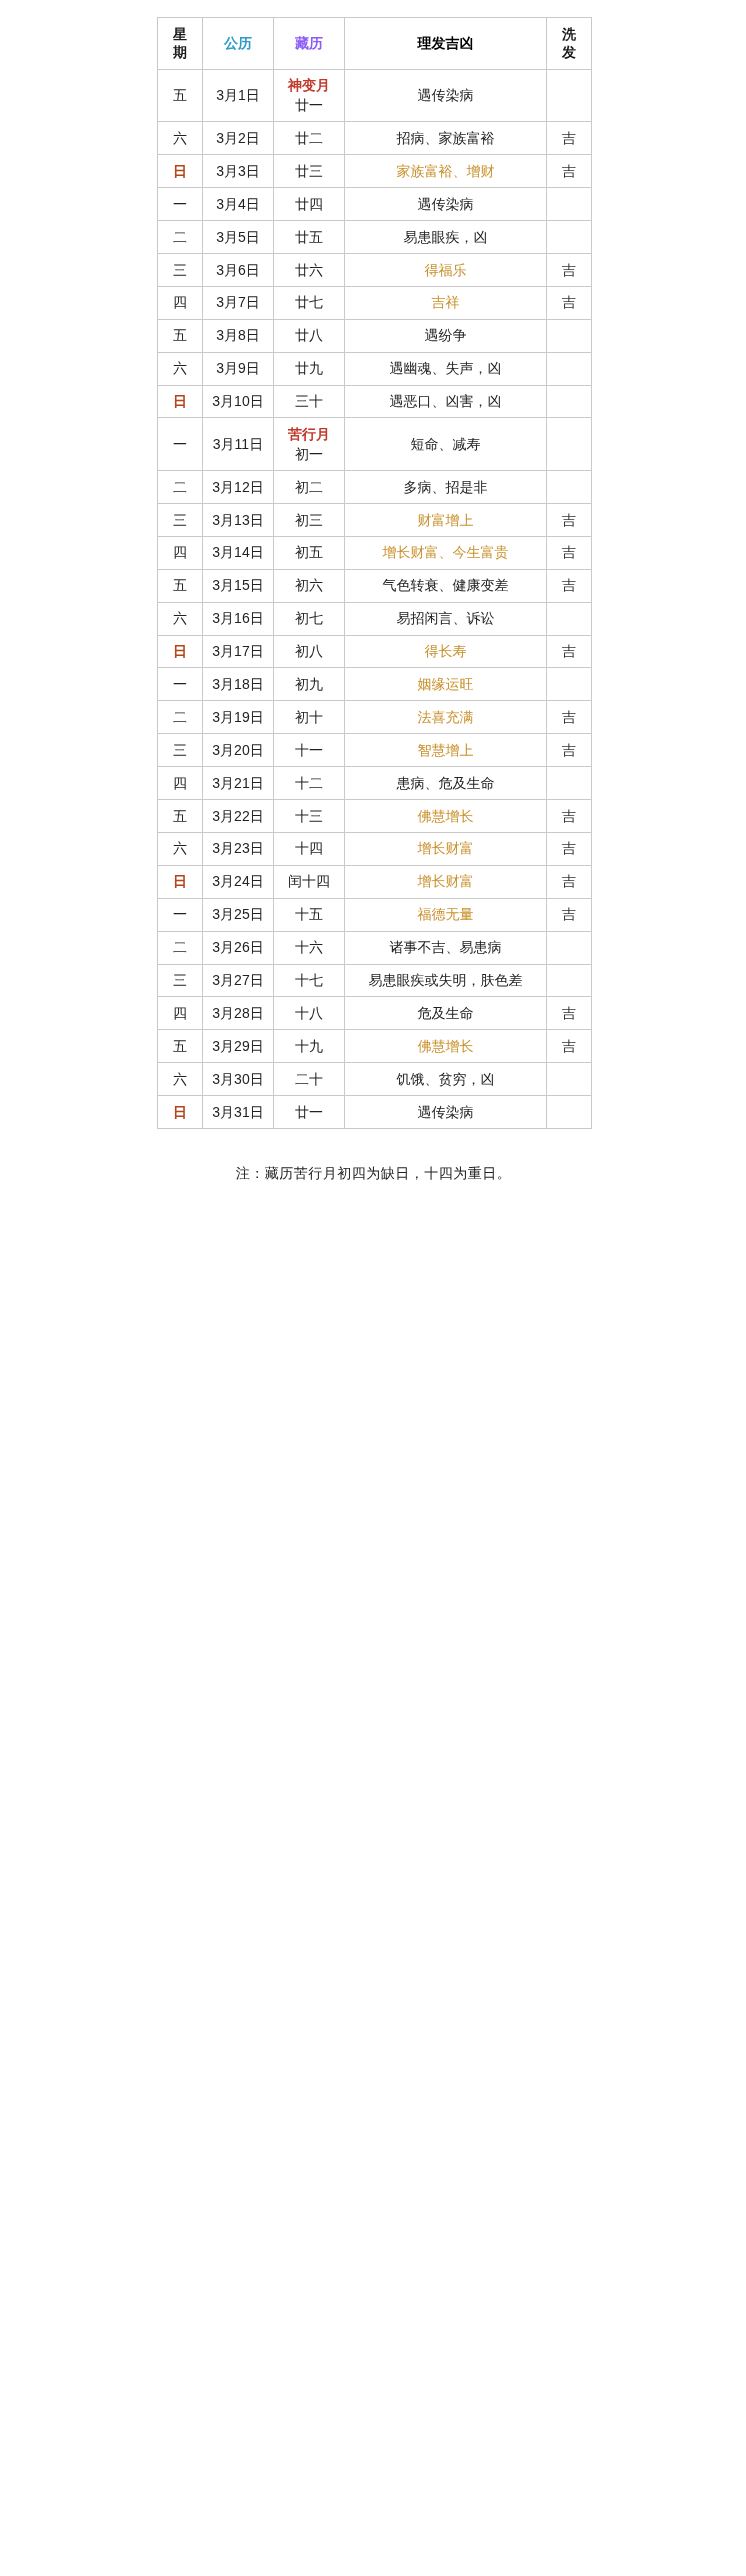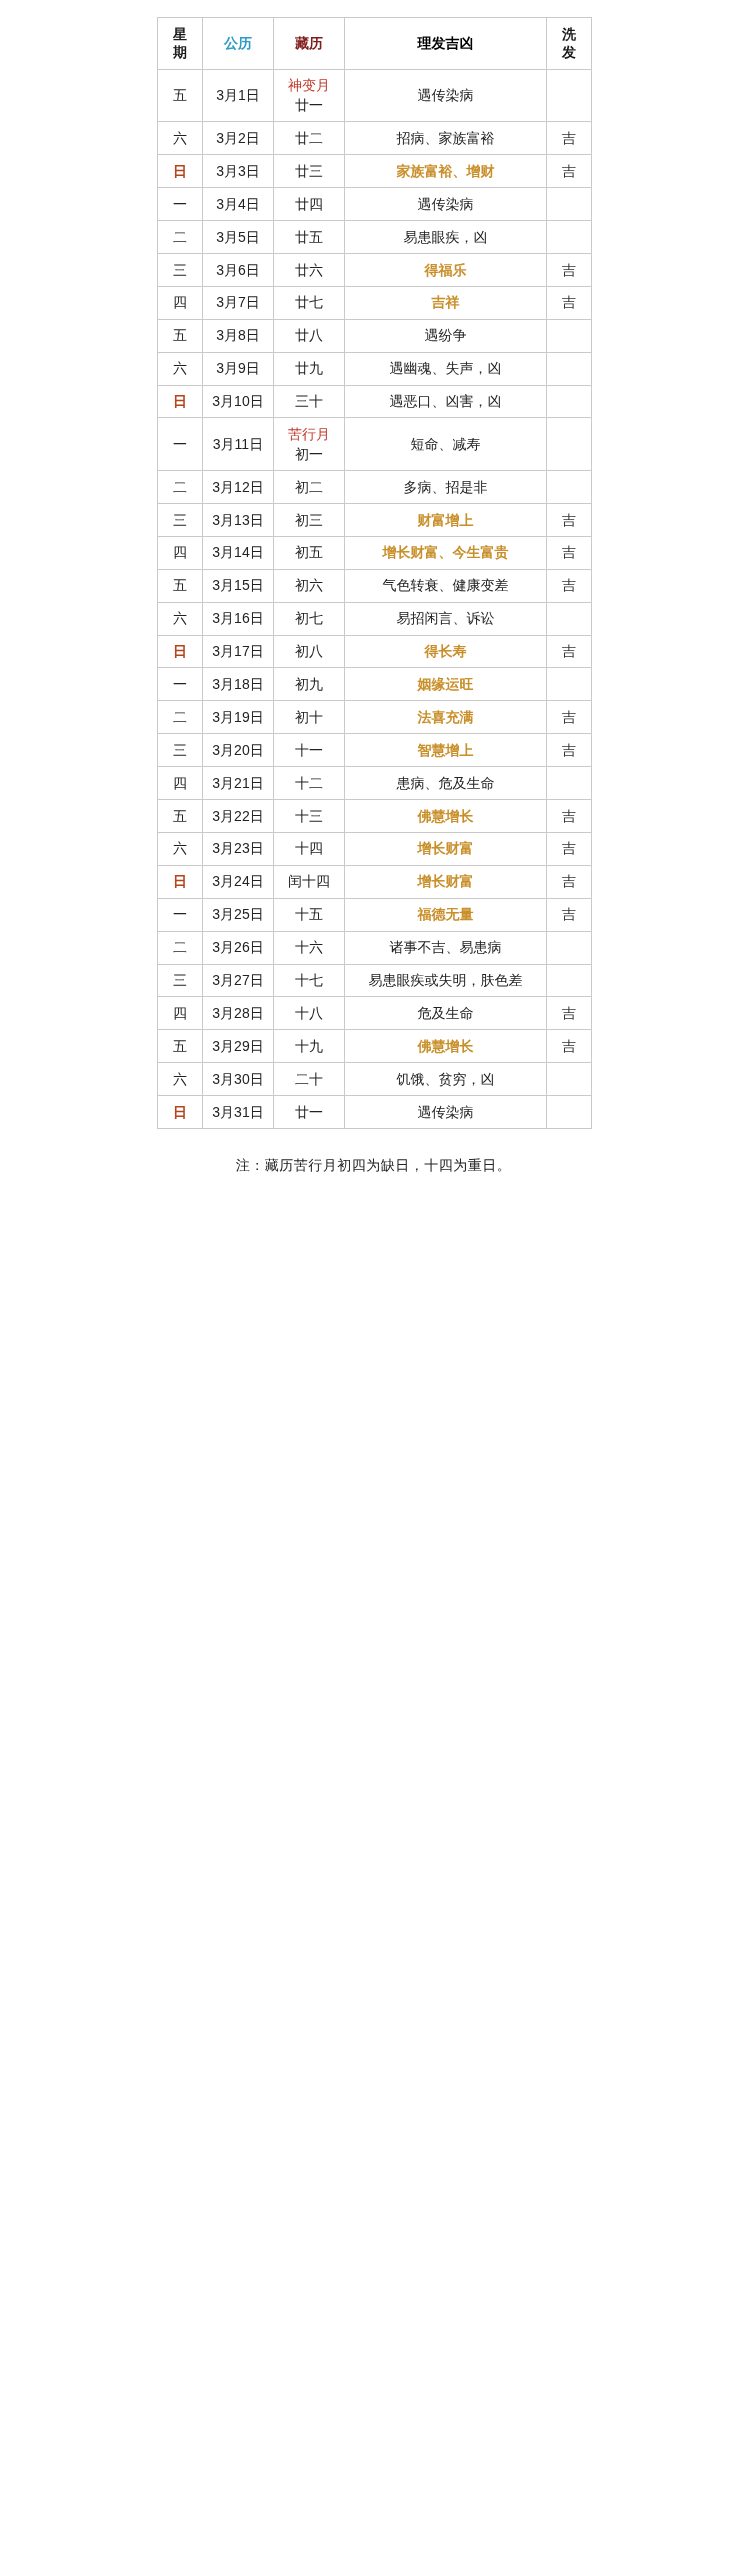--- a/index.html
+++ b/index.html
@@ -39,42 +39,42 @@
     padding: 6.5px 1.9px;
     word-break: break-all;
   }
   thead th {
     font-weight: bold;
     padding: 11.2px 1.9px;
     font-size: 16px;
   }
   .hdr-week { font-size: 14px; line-height: 1.5; font-weight: bold; color: #1a1a1a; }
   .hdr-greg { color: #2f9bc7; font-size: 18px; margin-left: 10px; }
-  .hdr-tib  { color: #7f1d1d; font-size: 18px; }
+  .hdr-tib  { color: #8b5cf6; font-size: 18px; }
   .hdr-fortune { color: #000000; font-size: 18px; }
   .hdr-wash { font-size: 14px; line-height: 1.5; font-weight: bold; color: #1a1a1a; }
 
   td.week { font-size: 14px; }
   td.week.sunday { color: #b4441a; font-weight: bold; }
   td.greg { font-size: 14px; }
   td.tib  { font-size: 14px; }
   td.tib .month-name {
     display: block;
     color: #c0392b;
-    font-weight: normal;
+    font-weight: bold;
     margin-bottom: 0.9px;
   }
   td.fortune { font-size: 14px; }
-  td.fortune.auspicious { color: #c98f2a; font-weight: bold; }
+  td.fortune.auspicious { color: #c98f2a; font-weight: normal; }
   td.wash { font-size: 14px; color: #333; }
 
   .note {
     width: 433px;
     box-sizing: border-box;
-    margin-top: 28px;
+    margin-top: 36px;
     padding-bottom: 22.4px;
     font-size: 14px;
     color: #222;
     text-align: center;
     letter-spacing: 0.5px;
   }
 </style>
 </head>
 <body>
 

